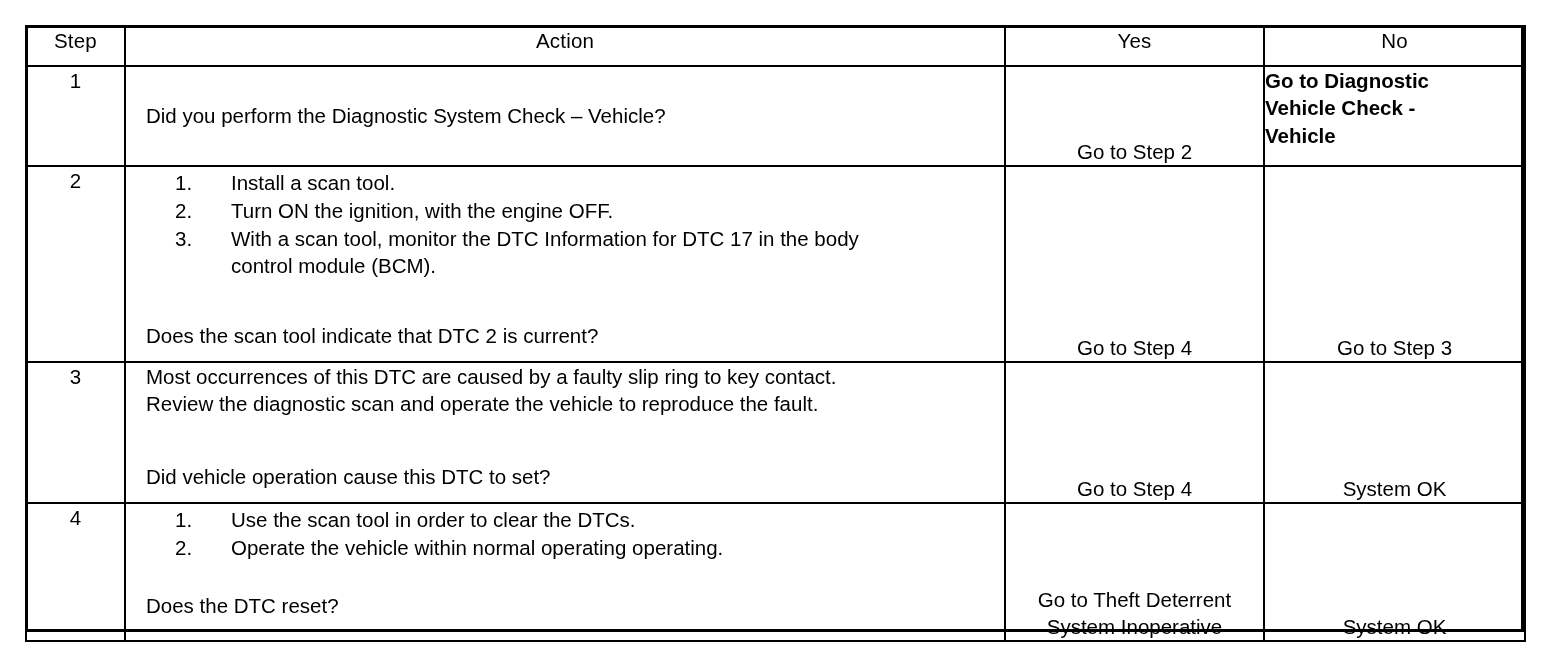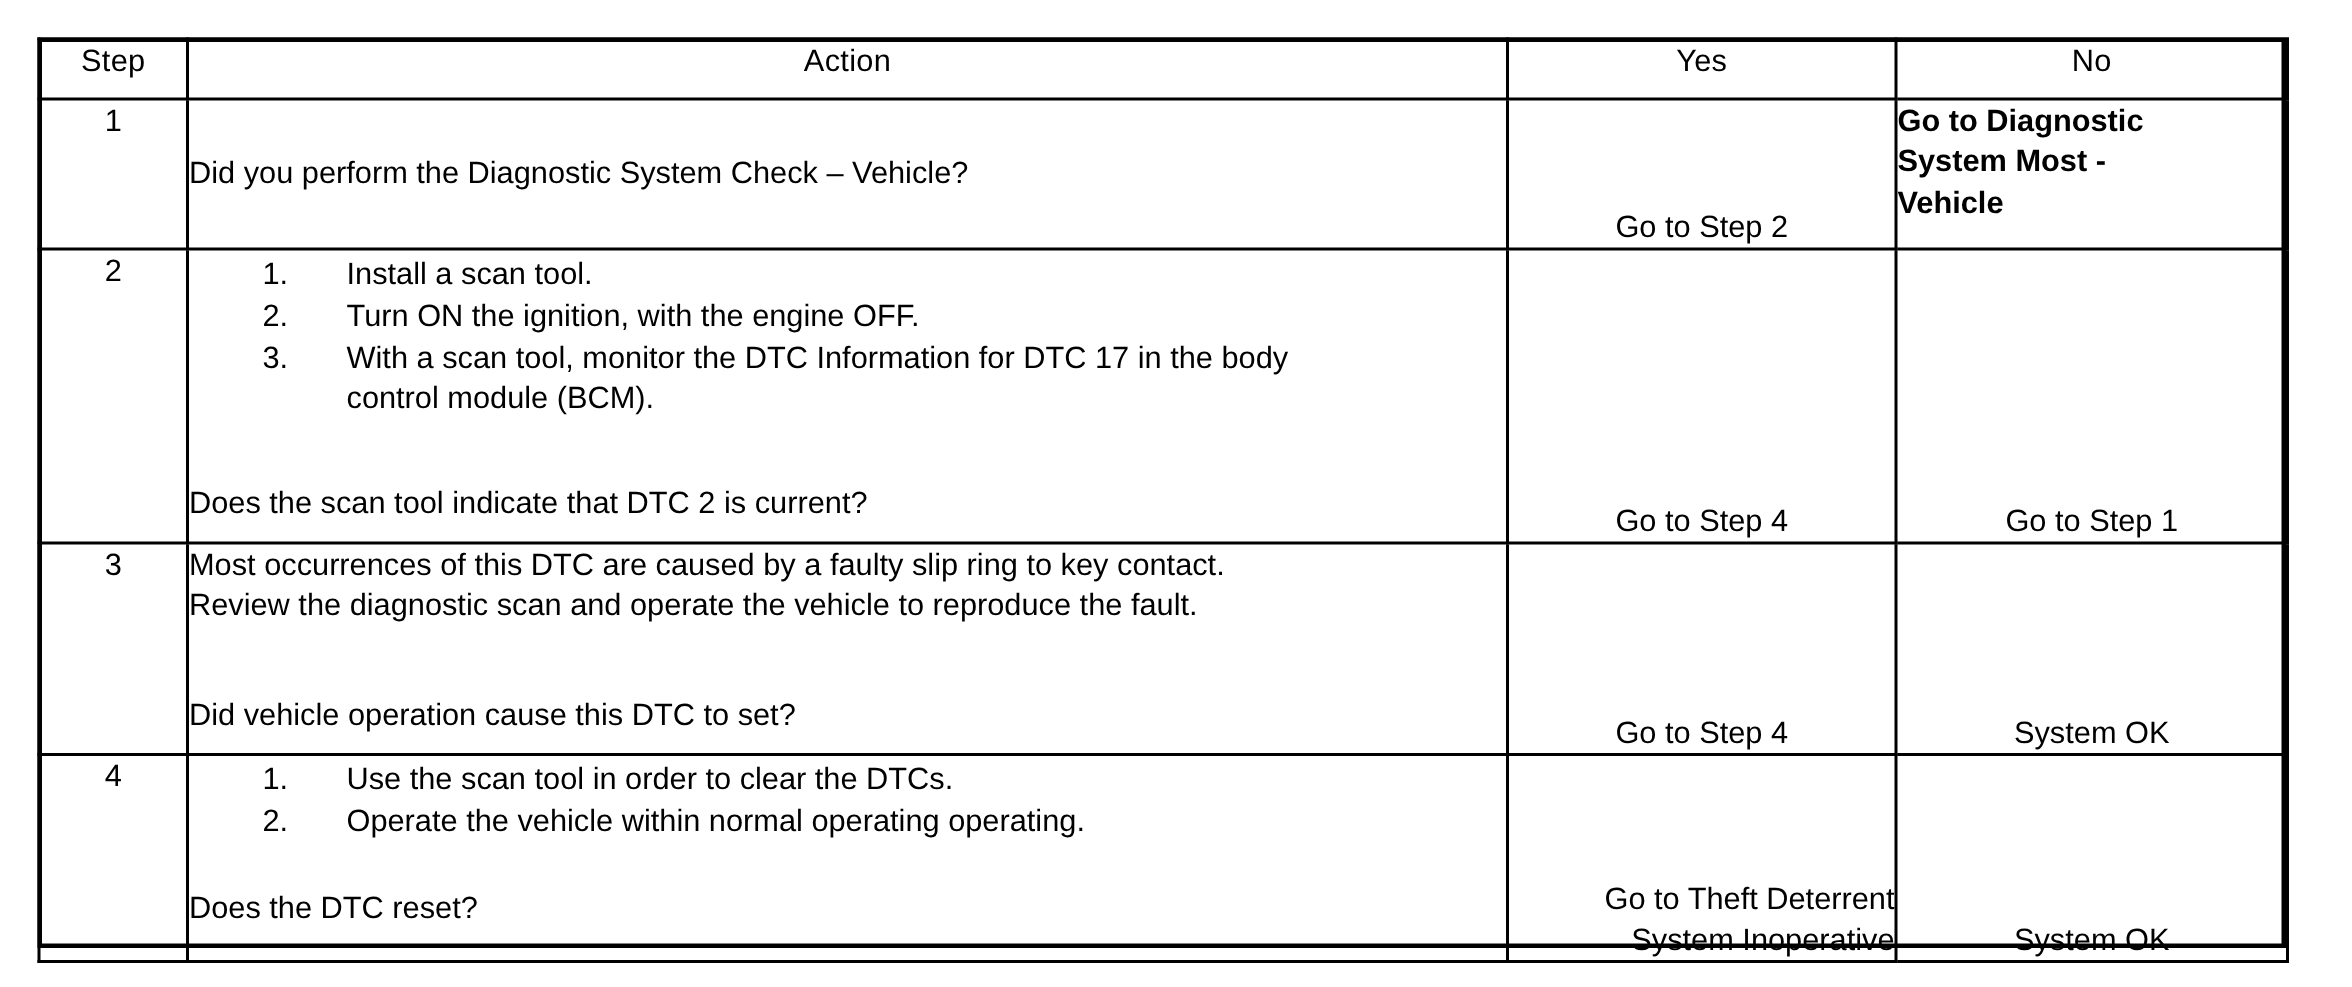--- a/index.html
+++ b/index.html
@@ -87,20 +87,21 @@
     padding: 6px 6px 4px 4px;
     position: relative;
   }
   .action-cell.mid {
     vertical-align: middle;
   }
 
   .para {
     margin: 0;
     white-space: nowrap;
+    padding-left: 20px;
   }
 
   ol.numlist {
     margin: 2px 0 0 0;
     padding: 0;
     list-style: none;
   }
   ol.numlist li {
     margin: 0 0 1px 0;
     padding: 0 0 0 105px;
@@ -127,21 +128,21 @@
     text-align: center;
     vertical-align: bottom;
   }
   .yn-cell.left-top {
     text-align: left;
     vertical-align: top;
     line-height: 1.33;
     font-weight: bold;
   }
   .yn-cell.left-bottom {
-    text-align: right;
+    text-align: center;
     vertical-align: bottom;
     line-height: 1.33;
   }
   .yn-cell .line { display: block; white-space: nowrap; }
 
   
   .r1 td { height: 98px; }
   .r2 td { height: 194px; }
   .r3 td { height: 139px; }
   .r4 td { height: 136px; }
@@ -170,21 +171,21 @@
       <tr class="r1">
         <td class="step-cell">1</td>
         <td class="action-cell mid">
           <p class="para">Did you perform the Diagnostic System Check – Vehicle?</p>
         </td>
         <td class="yn-cell center-bottom">
           <span class="line">Go to Step 2</span>
         </td>
         <td class="yn-cell left-top">
           <span class="line">Go to Diagnostic</span>
-          <span class="line">System Most -</span>
+          <span class="line">Vehicle Check -</span>
           <span class="line">Vehicle</span>
         </td>
       </tr>
 
       <tr class="r2">
         <td class="step-cell">2</td>
         <td class="action-cell">
           <ol class="numlist">
             <li>
               <span class="num">1.</span>
@@ -200,21 +201,21 @@
               <span class="txt">control module (BCM).</span>
             </li>
           </ol>
           <div class="gap-md"></div>
           <p class="para">Does the scan tool indicate that DTC 2 is current?</p>
         </td>
         <td class="yn-cell center-bottom">
           <span class="line">Go to Step 4</span>
         </td>
         <td class="yn-cell center-bottom">
-          <span class="line">Go to Step 1</span>
+          <span class="line">Go to Step 3</span>
         </td>
       </tr>
 
       <tr class="r3">
         <td class="step-cell">3</td>
         <td class="action-cell">
           <p class="para">Most occurrences of this DTC are caused by a faulty slip ring to key contact.</p>
           <p class="para">Review the diagnostic scan and operate the vehicle to reproduce the fault.</p>
           <div class="gap-lg"></div>
           <p class="para">Did vehicle operation cause this DTC to set?</p>

